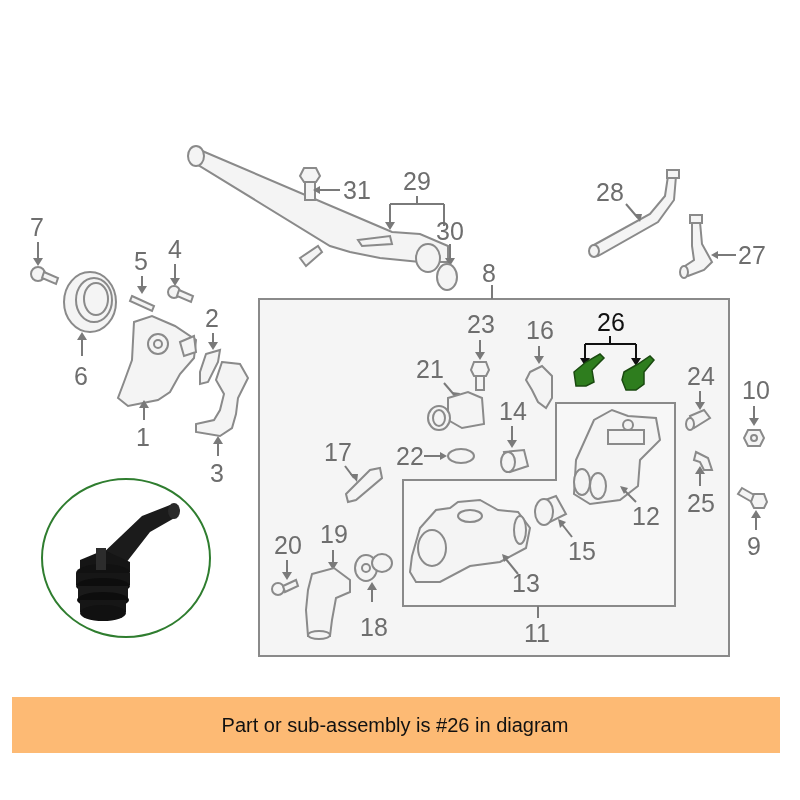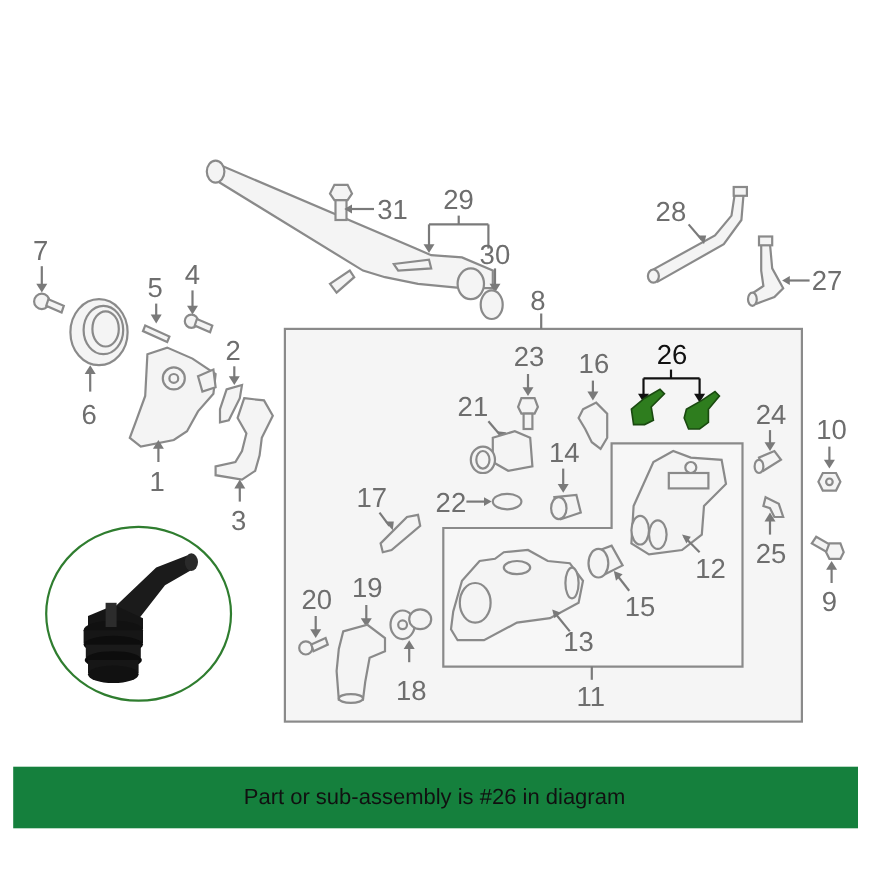--- a/index.html
+++ b/index.html
@@ -2,21 +2,21 @@
 <html><head>
 <meta charset="utf-8">
 <style>
   html, body { margin:0; padding:0; background:#ffffff; }
   body { width:800px; height:800px; position:relative; overflow:hidden; font-family:"Liberation Sans", sans-serif; }
   #diagram { position:absolute; left:0; top:0; width:800px; height:800px; }
   .lbl { font-family:"Liberation Sans", sans-serif; font-size:25px; fill:#6e6e6e; }
   .lbl-dark { font-family:"Liberation Sans", sans-serif; font-size:25px; fill:#111111; }
   .part { fill:#f4f4f4; stroke:#8a8a8a; stroke-width:2; }
   .line { stroke:#7a7a7a; stroke-width:2; fill:none; }
-  .banner { position:absolute; left:12px; top:697px; width:768px; height:56px; background:#15803d; display:flex; flex-direction:column; align-items:center; justify-content:center; }
+  .banner { position:absolute; left:12px; top:697px; width:768px; height:56px; background:#fdba74; display:flex; flex-direction:column; align-items:center; justify-content:center; }
   .banner span { font-family:"Liberation Sans", sans-serif; font-size:20px; line-height:22px; color:#111111; display:block; }
   .banner .l1 { margin-left:-2px; }
   .banner .l2 { margin-left:-140px; }
 </style>
 </head>
 <body>
 
 <svg id="diagram" viewBox="0 0 800 800" xmlns="http://www.w3.org/2000/svg">
 
   <rect x="259" y="299" width="470" height="357" fill="#f5f5f5" stroke="#8a8a8a" stroke-width="2"></rect>

